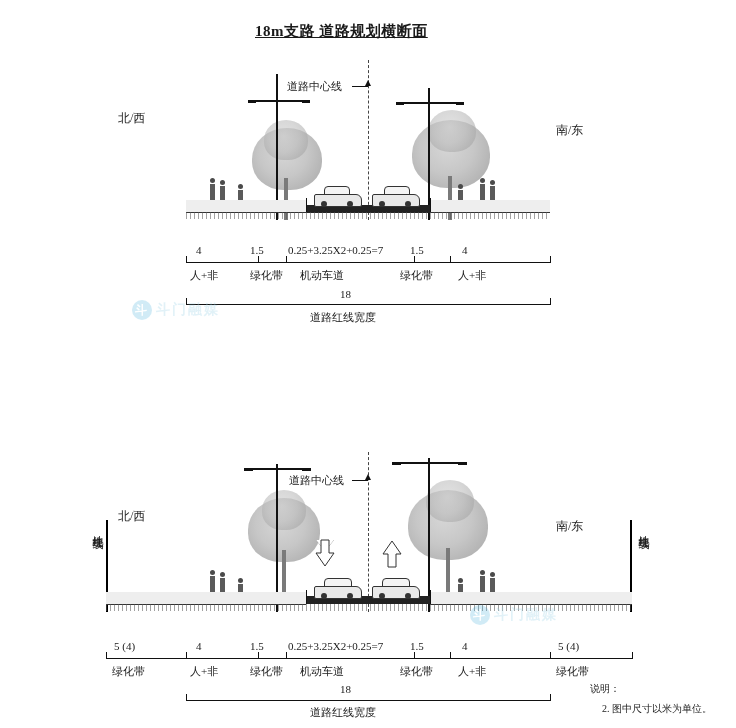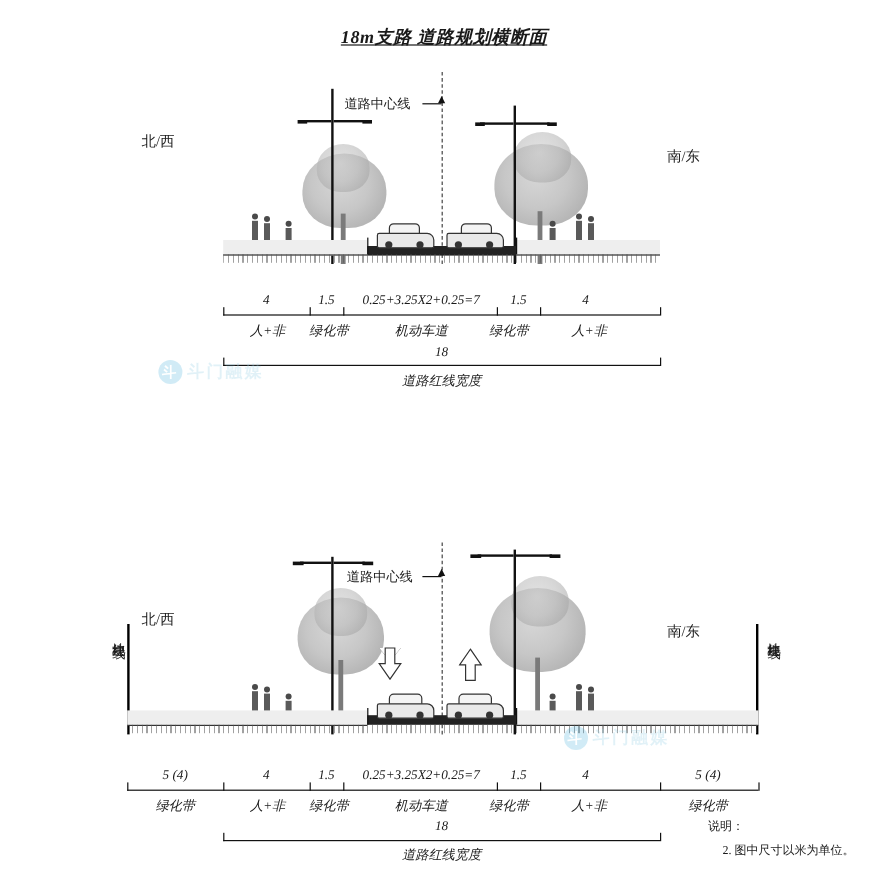--- a/index.html
+++ b/index.html
@@ -8,21 +8,21 @@
     background:#ffffff;
     font-family:"Liberation Serif", serif;
     color:#1a1a1a;
     position:relative;
     overflow:hidden;
   }
   .sheet{position:absolute;inset:0;}
 
   
   .abs{position:absolute;}
-  .ctr{text-align:center;font-style:italic;}
+  .ctr{text-align:left;}
   .title{
     font-size:15px;font-weight:bold;letter-spacing:.5px;
     text-decoration:underline;white-space:nowrap;
   }
   .lbl{font-size:11px;white-space:nowrap;}
   .dim-num{font-size:11px;white-space:nowrap;}
   .vert{
     writing-mode:vertical-rl;text-orientation:upright;
     font-size:11px;line-height:12px;letter-spacing:1px;
   }

